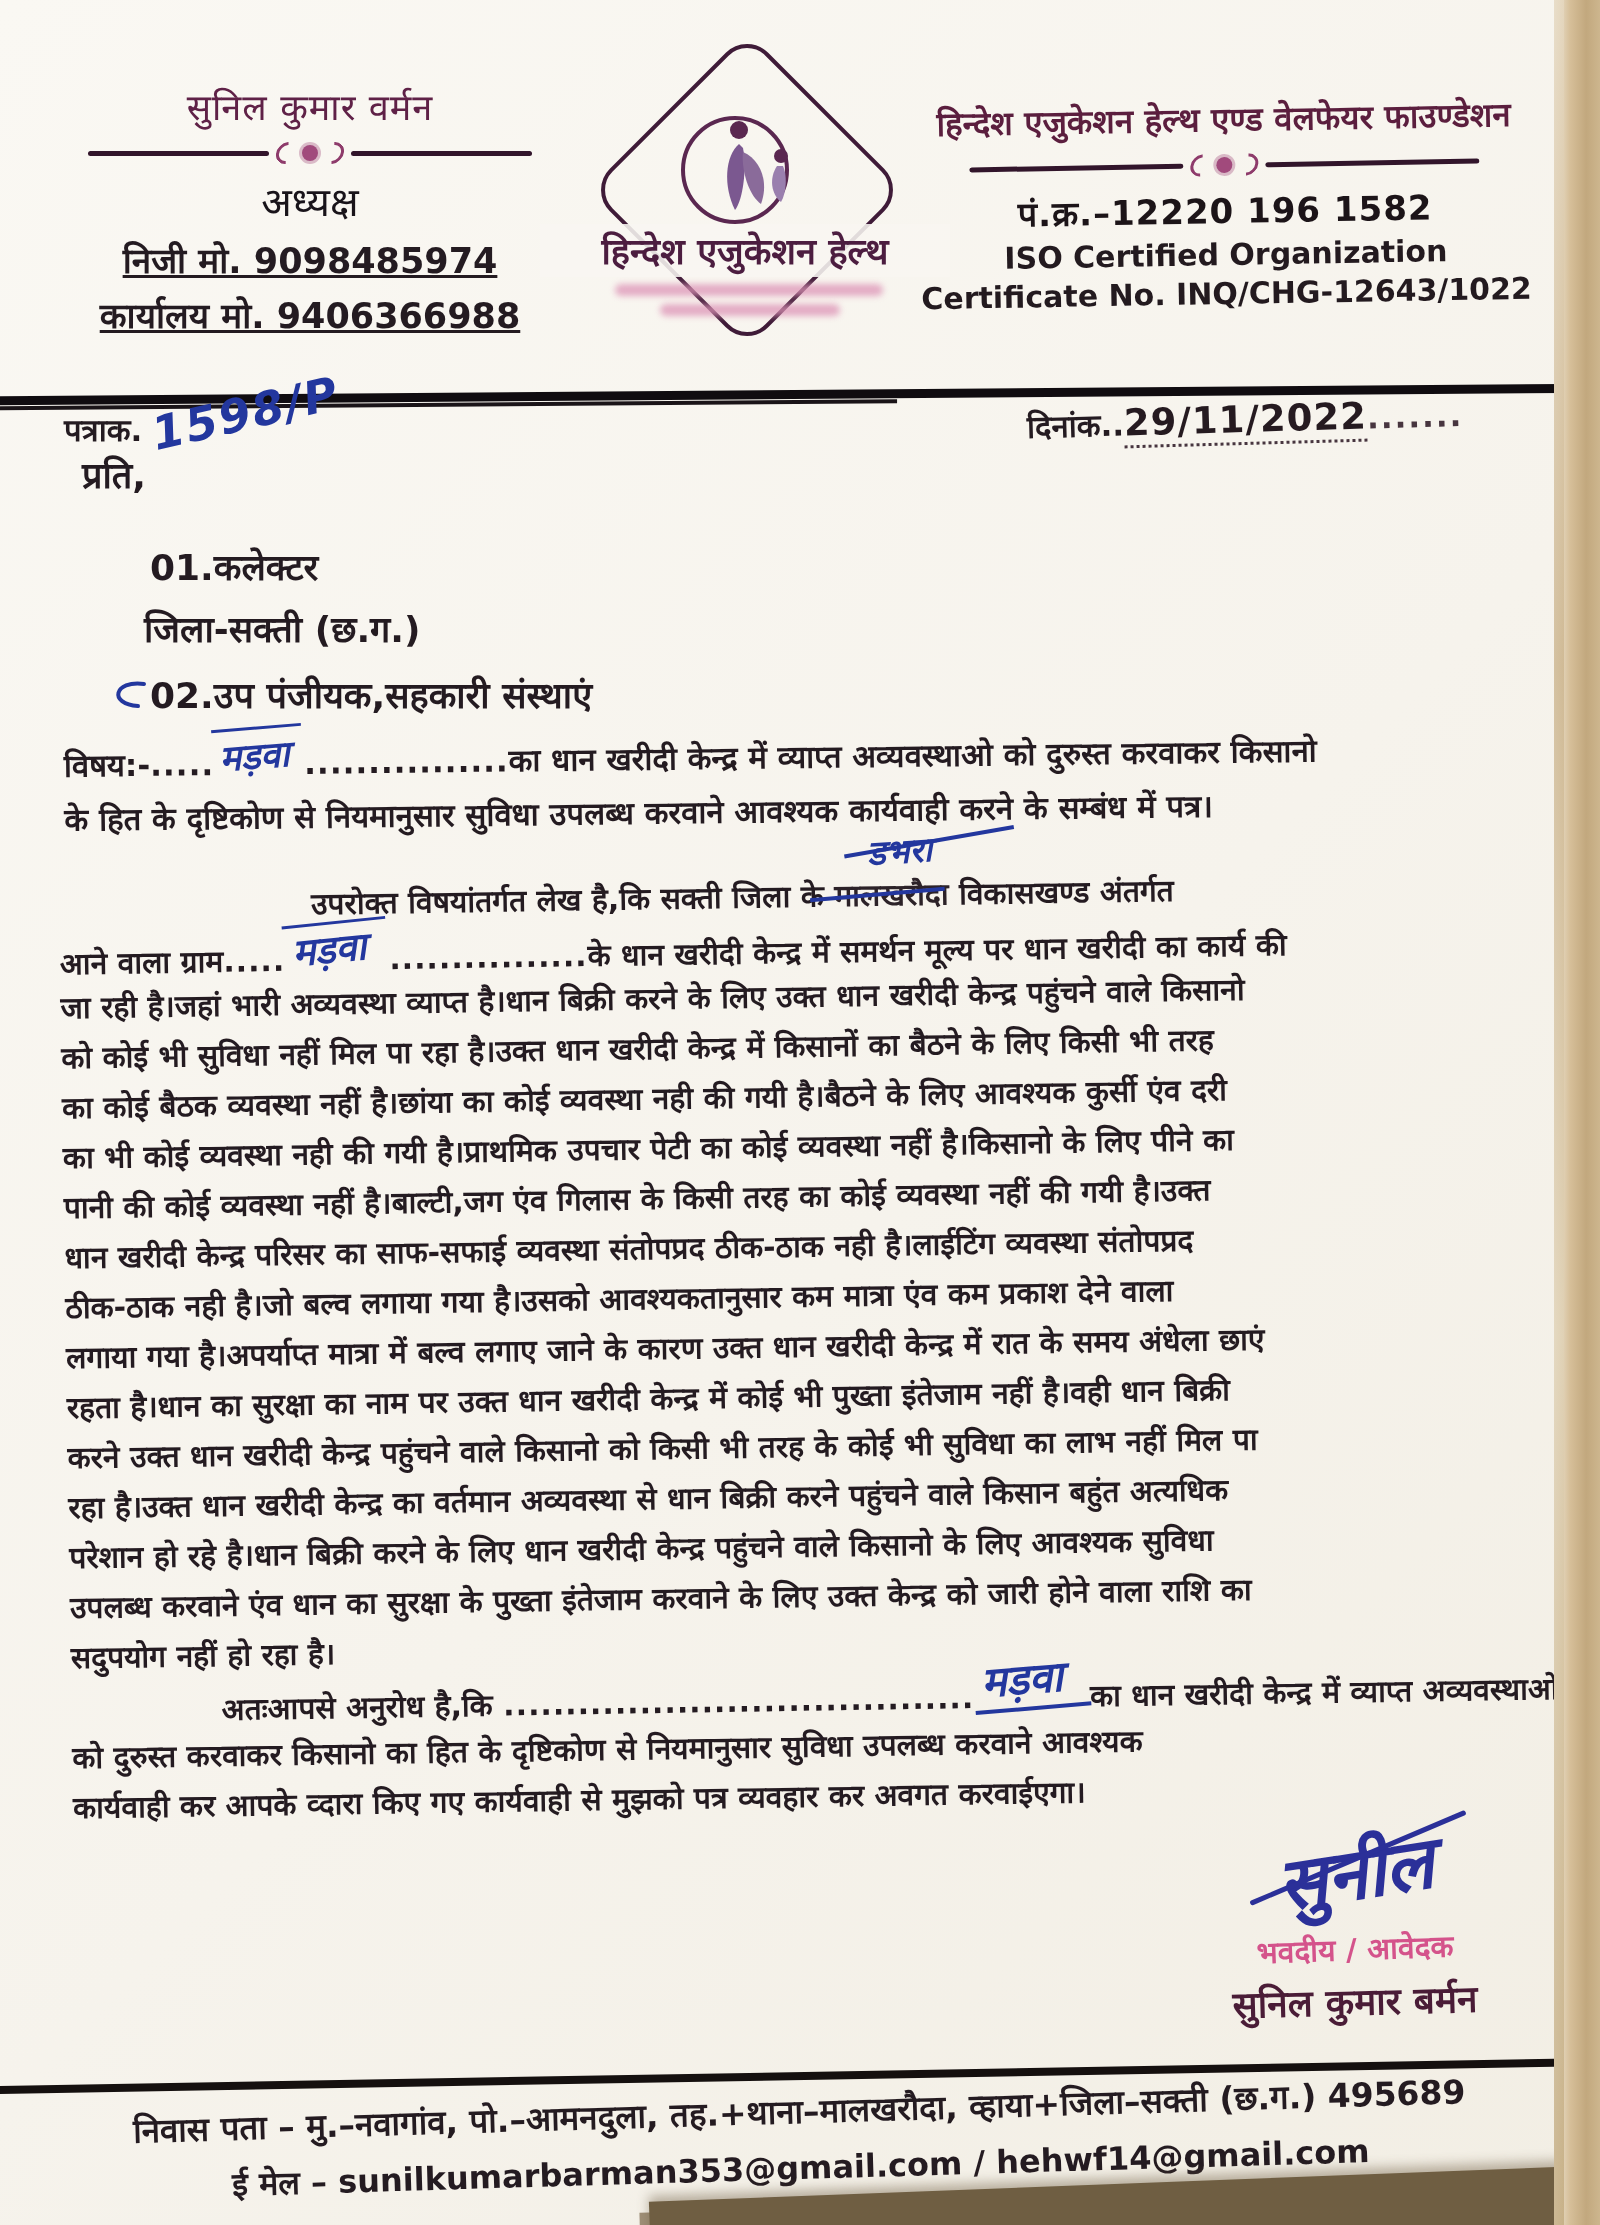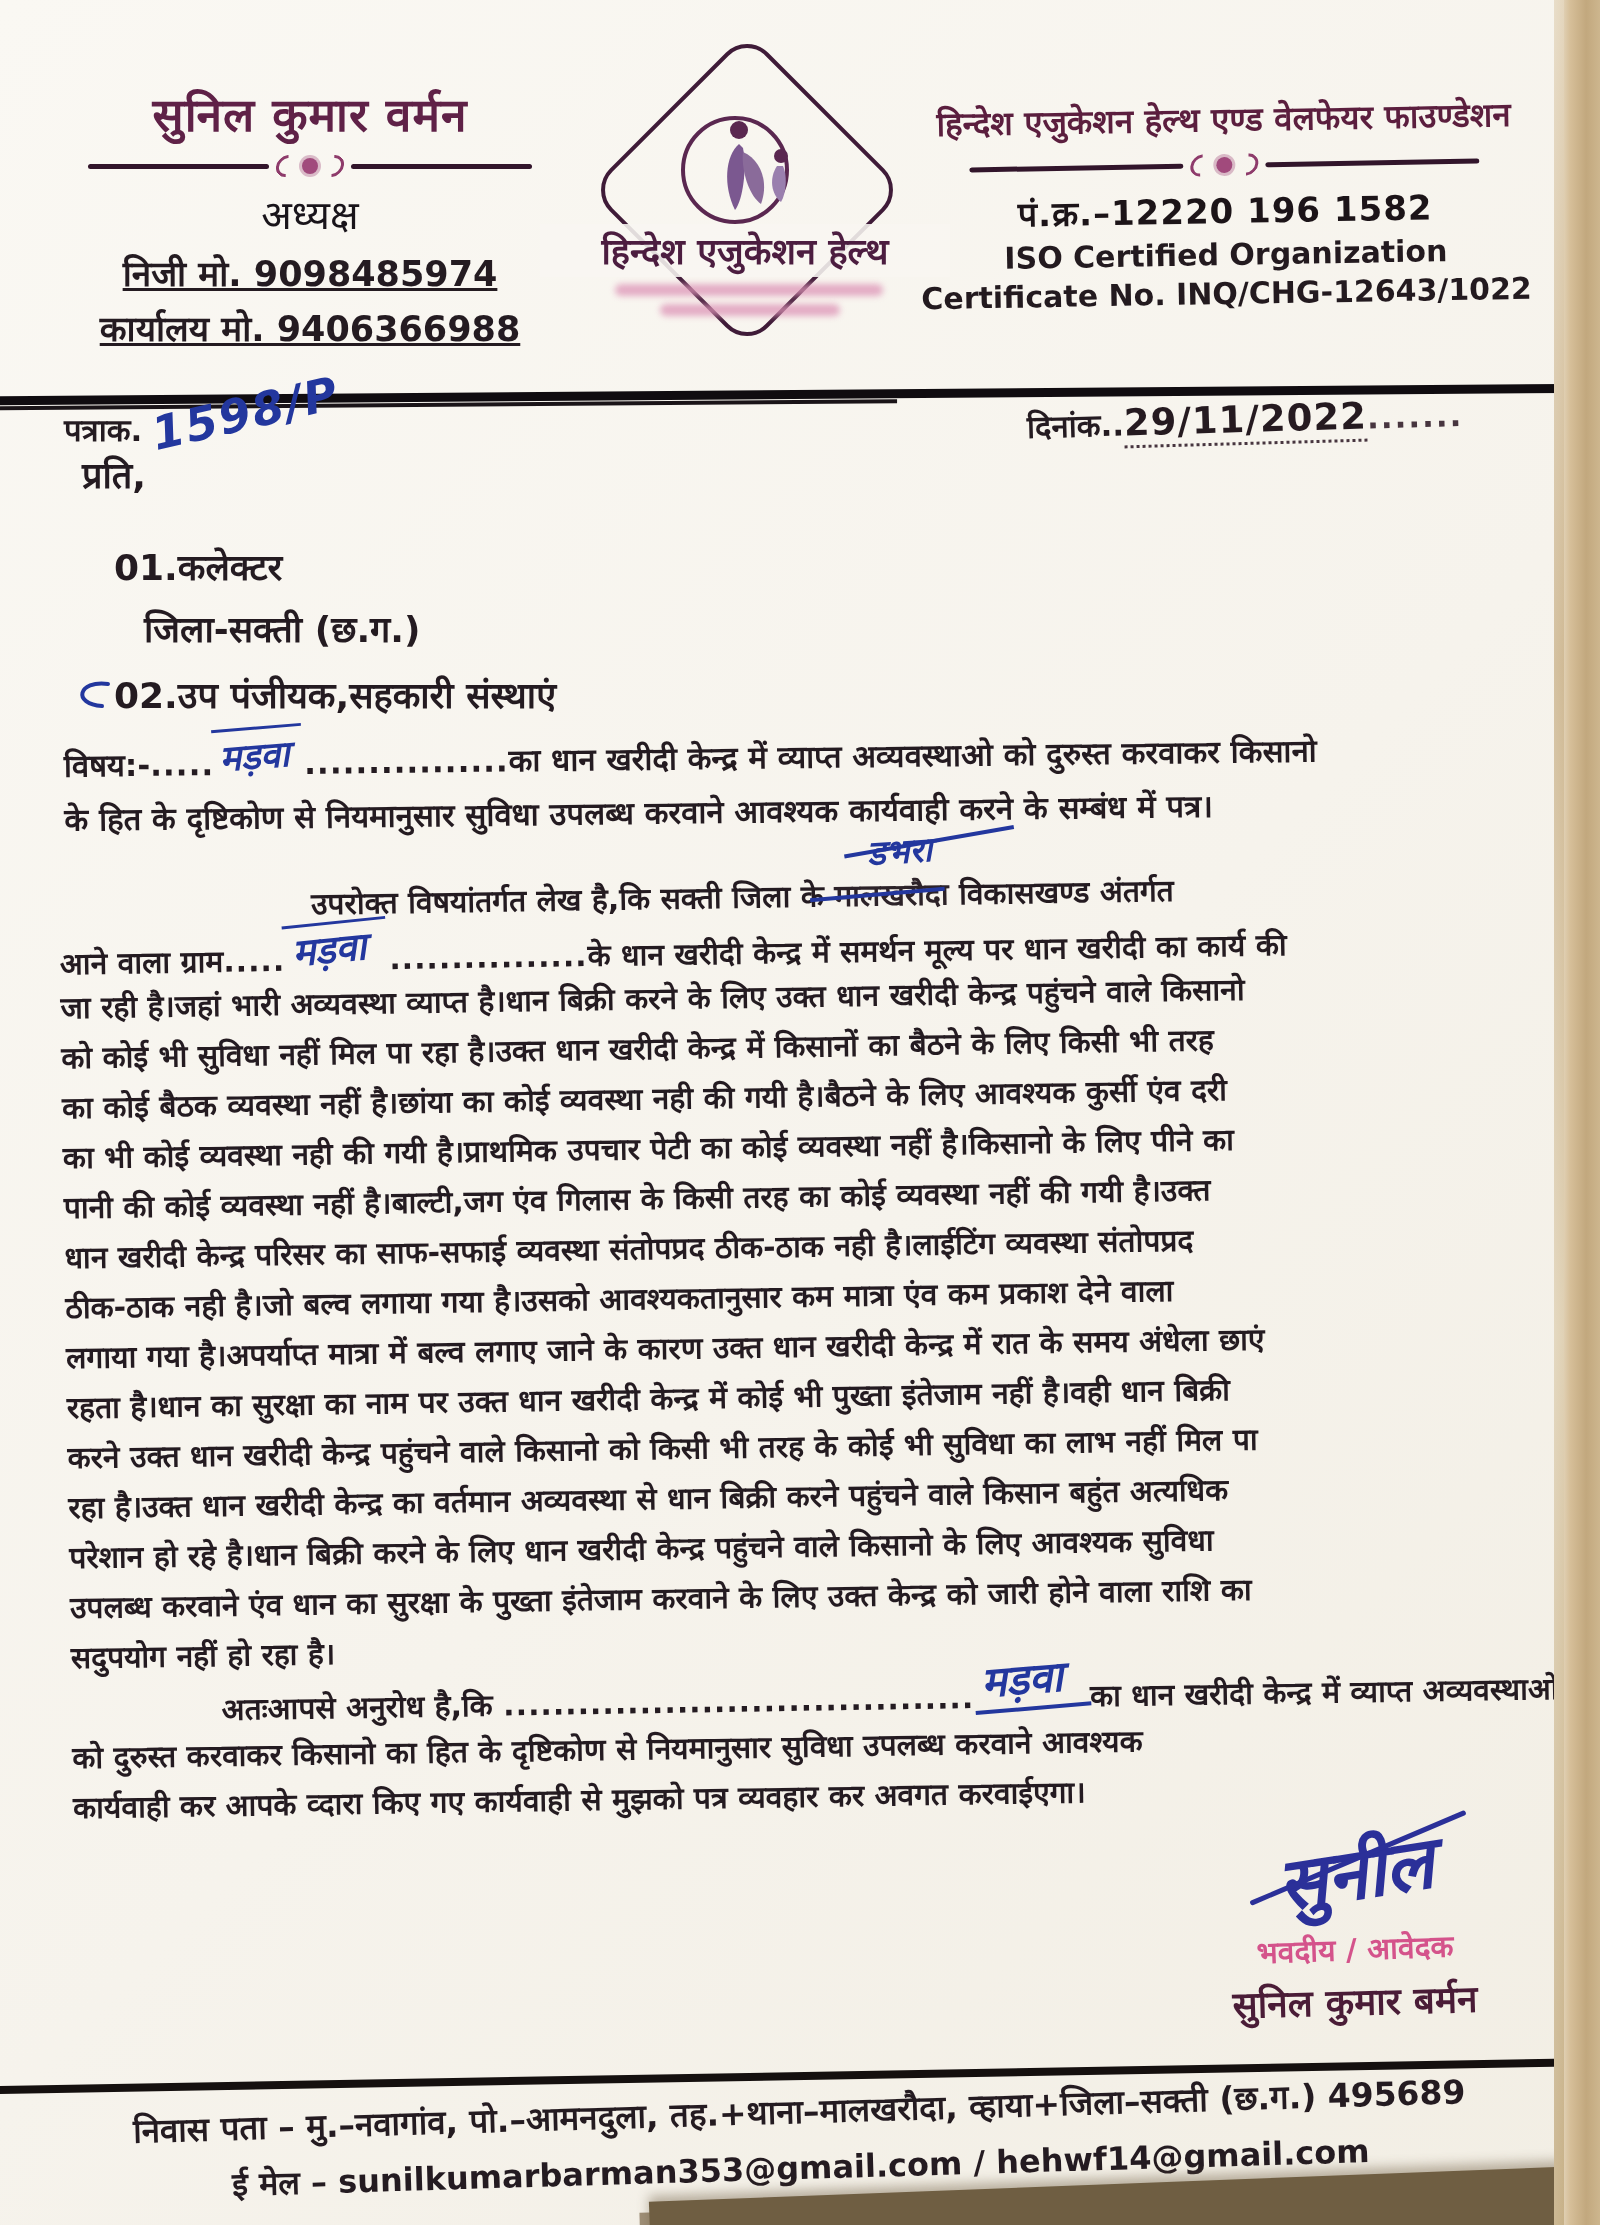--- a/index.html
+++ b/index.html
@@ -16,21 +16,21 @@
     background:linear-gradient(to right,#efe8da 0%,#d6bf99 35%,#c2a87e 70%,#cdb68e 100%);}
   .edge-right:after{content:"";position:absolute;left:0;top:0;width:10px;height:100%;
     background:linear-gradient(to bottom,#e6d9c2,#c9b189 30%,#e0d2b6 60%,#bda476);opacity:.7;}
   .edge-bottom{position:absolute;bottom:-36px;right:-30px;width:980px;height:78px;
     background:#6f5e42;transform:rotate(-2.2deg);box-shadow:0 -6px 12px rgba(110,94,66,.45);}
   .edge-bottom2{position:absolute;bottom:-28px;left:640px;width:420px;height:46px;
     background:#8a775a;transform:rotate(-1.6deg);opacity:.8;}
 
   
   .lh-left{position:absolute;left:70px;top:82px;width:480px;text-align:center;}
-  .lh-name{font-size:46px;font-weight:bold;color:#5f2147;letter-spacing:1px;}
+  .lh-name{font-size:36px;font-weight:normal;color:#5f2147;letter-spacing:1px;}
   .orn-row{display:flex;align-items:center;justify-content:center;margin:10px 18px 8px 18px;}
   .orn-line{flex:1;height:5px;background:#32152b;border-radius:3px;}
   .orn-center{display:flex;align-items:center;margin:0 8px;}
   .orn-paren{width:14px;height:18px;border:3px solid #8e3b6b;border-radius:50%;}
   .orn-paren.l{border-right-color:transparent;border-top-color:transparent;transform:rotate(45deg);}
   .orn-paren.r{border-left-color:transparent;border-bottom-color:transparent;transform:rotate(45deg);}
   .orn-flower{width:16px;height:16px;background:#a14a7c;border-radius:50%;margin:0 5px;
     box-shadow:0 0 0 3px rgba(161,74,124,.35);}
   .lh-title{font-size:40px;font-weight:normal;color:#19141a;margin-top:6px;}
   .lh-phone{font-size:35px;font-weight:bold;color:#241b21;margin-top:8px;text-decoration:underline;}
@@ -66,21 +66,21 @@
   .ref-hand{display:inline-block;color:#23379e;font-size:46px;font-weight:bold;font-style:italic;
     transform:rotate(-13deg) translateY(-12px);letter-spacing:2px;}
   .date{font-size:31px;font-weight:bold;transform:rotate(-1.6deg);margin-right:70px;}
   .date-hand{font-size:37px;font-weight:bold;color:#251a20;letter-spacing:1px;
     border-bottom:3px dotted #47353f;padding-bottom:1px;}
   .date-dots{letter-spacing:2px;color:#47353f;}
 
   
   .addr{position:absolute;left:82px;top:452px;font-size:36px;font-weight:bold;line-height:48px;}
   .addr .pratī{margin-bottom:44px;}
-  .rec-row{position:relative;margin-left:32px;margin-top:18px;}
+  .rec-row{position:relative;margin-left:68px;margin-top:18px;}
   .rec-sub{margin-left:62px;margin-top:14px;}
   .pen-arc{position:absolute;left:-46px;top:6px;}
 
   
   .subject{position:absolute;left:64px;top:726px;width:1445px;transform:rotate(-0.7deg);
     font-size:31px;font-weight:bold;line-height:54px;white-space:nowrap;}
   .dots{letter-spacing:1px;}
   .hand{color:#23379e;font-weight:bold;}
   .subj-village{display:inline-block;font-size:36px;transform:rotate(-4deg) translateY(-6px);
     border-top:3px solid #23379e;padding:0 14px 0 6px;font-style:italic;}

